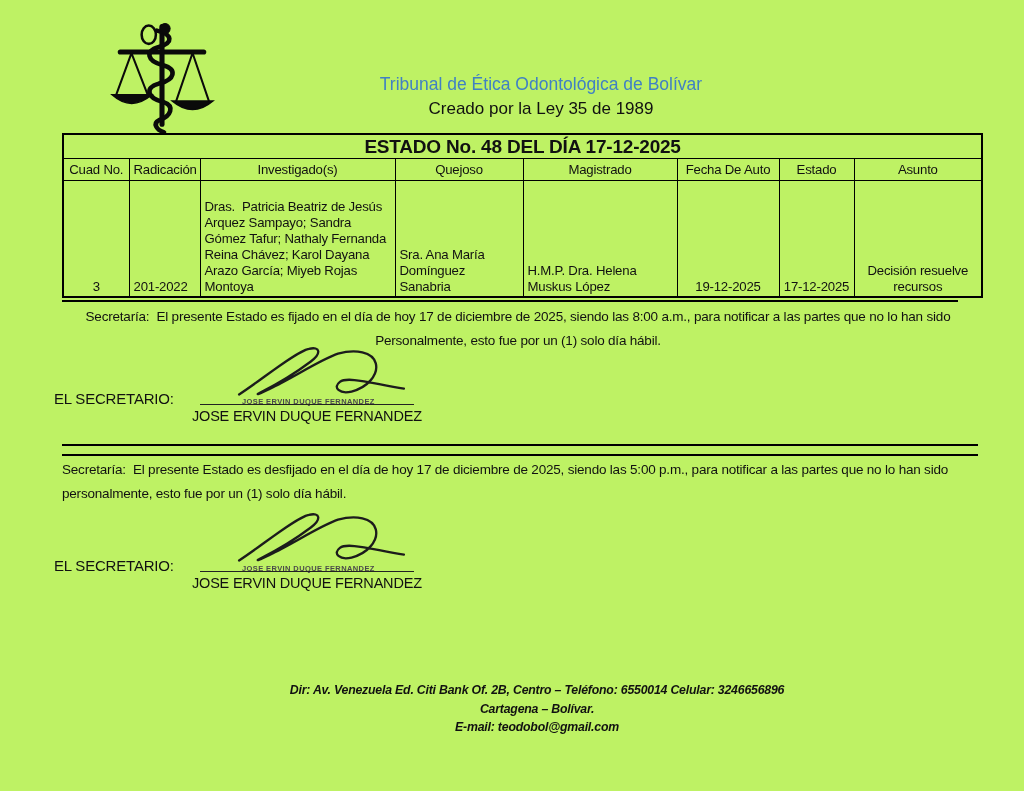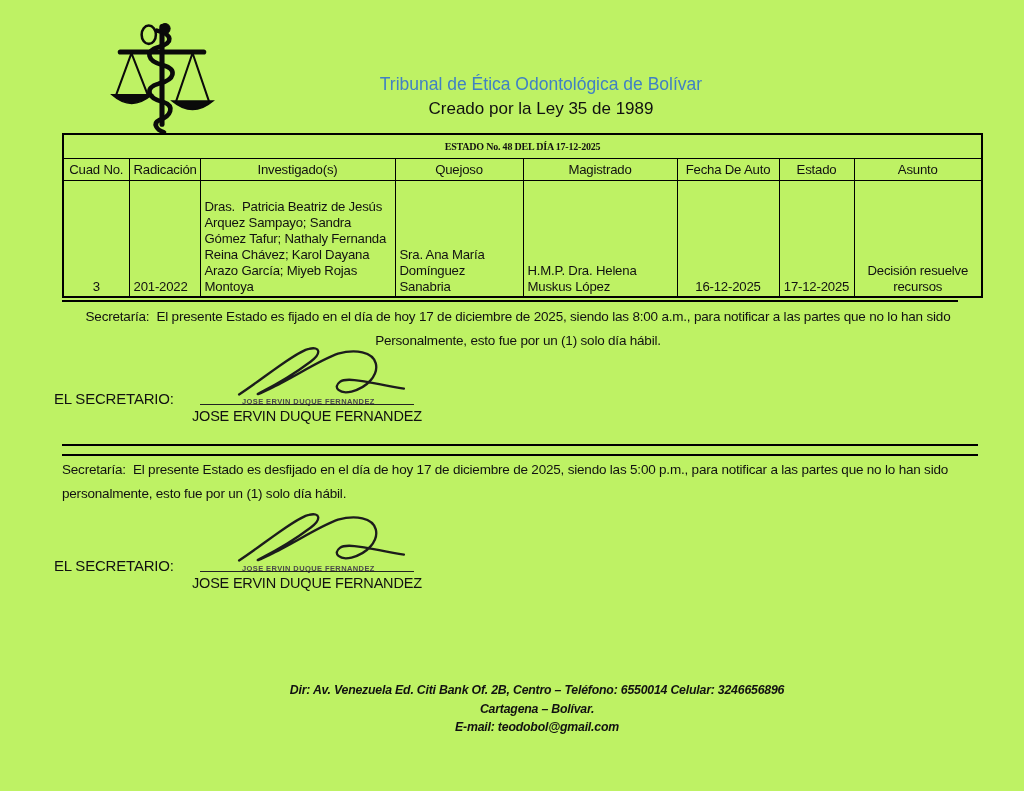--- a/index.html
+++ b/index.html
@@ -26,22 +26,22 @@
     position:absolute;left:62px;top:133px;width:919px;
     border-collapse:collapse;table-layout:fixed;
     border:2px solid #000;
     font-size:13.2px;letter-spacing:-0.2px;line-height:16px;color:#111;
   }
   table.estado td,table.estado th{
     border:1px solid #000;padding:1px 4px;font-weight:normal;
     white-space:pre-wrap;overflow:hidden;
   }
   tr.t-title td{
-    font-weight:bold;font-size:10px;text-align:center;height:21px;
-    letter-spacing:-0.2px;padding:1px 2px;font-family:Liberation Serif, serif;
+    font-weight:bold;font-size:19px;text-align:center;height:21px;
+    letter-spacing:-0.2px;padding:1px 2px;
   }
   tr.t-head th{text-align:center;height:19px;}
   tr.t-data td{height:113px;vertical-align:bottom;}
   td.c-center{text-align:center;}
   td.c-top{vertical-align:top;text-align:left;}
   td.c-mid{vertical-align:middle;text-align:left;}
   td.c-bl{vertical-align:bottom;text-align:left;}
   
   .rule-single{position:absolute;left:62px;top:300px;width:896px;height:2px;background:#000;}
   .rule-double{position:absolute;left:62px;top:444px;width:916px;height:8px;
@@ -118,21 +118,21 @@
       <th>Fecha De Auto</th>
       <th>Estado</th>
       <th>Asunto</th>
     </tr>
     <tr class="t-data">
       <td class="c-center">3</td>
       <td class="c-bl">201-2022</td>
       <td class="c-top">Dras.  Patricia Beatriz de Jesús Arquez Sampayo; Sandra Gómez Tafur; Nathaly Fernanda Reina Chávez; Karol Dayana Arazo García; Miyeb Rojas Montoya</td>
       <td class="c-mid">Sra. Ana María Domínguez Sanabria</td>
       <td class="c-bl">H.M.P. Dra. Helena Muskus López</td>
-      <td class="c-center">16-12-2025</td>
+      <td class="c-center">19-12-2025</td>
       <td class="c-center">17-12-2025</td>
       <td class="c-center">Decisión resuelve recursos</td>
     </tr>
   </tbody>
     </table>
 
   <div class="rule-single"></div>
   <div class="para para-1">Secretaría:  El presente Estado es fijado en el día de hoy 17 de diciembre de 2025, siendo las 8:00 a.m., para notificar a las partes que no lo han sido Personalmente, esto fue por un (1) solo día hábil.</div>
 
   <svg class="sig-scribble sig1-scribble" viewBox="0 0 185 66" aria-hidden="true">

